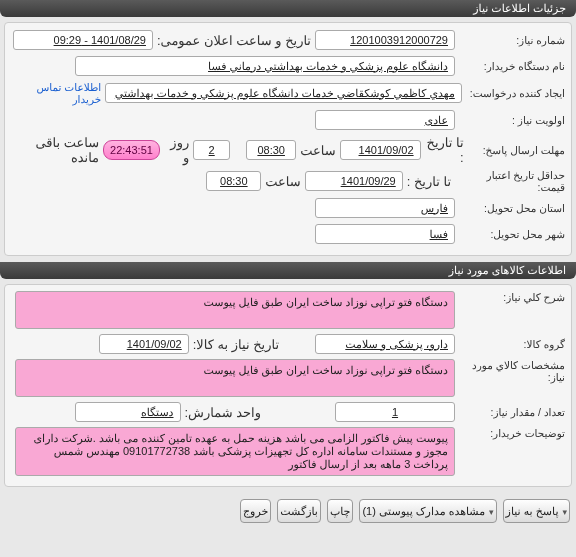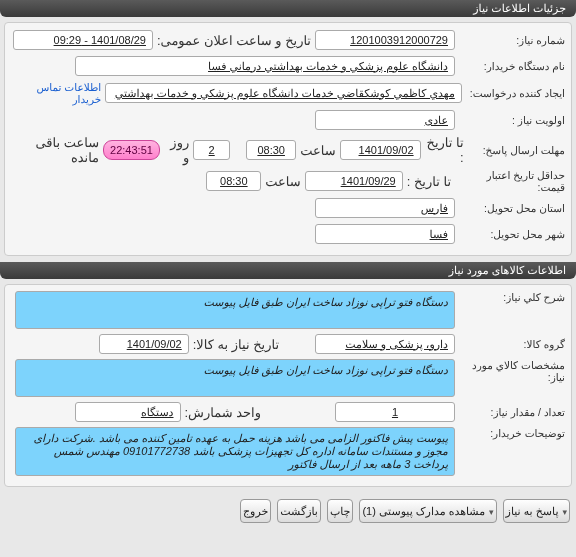--- a/index.html
+++ b/index.html
@@ -56,29 +56,28 @@
   color: #222;
   display: flex;
   align-items: center;
   text-decoration: underline;
 }
 .field-sm { width: 140px; }
 .field-lg { width: 380px; }
 .field-tiny { width: 55px; justify-content: center; text-align: center; }
 .field-num { width: 40px; justify-content: center; }
 .ta {
-  background: #7dd3fc;
+  background: #f9a8d4;
   border: 1px solid #aaa;
   border-radius: 3px;
   padding: 4px 6px;
   width: 440px;
   min-height: 38px;
   font-size: 11px;
   color: #222;
-  font-style: italic;
 }
 .link { color: #1a5fd0; cursor: pointer; font-size: 10.5px; margin-right: 4px; }
 .button-bar {
   display: flex;
   gap: 6px;
   padding: 6px;
   justify-content: flex-start;
 }
 .btn {
   background: linear-gradient(to bottom, #fefefe, #dcdcdc);

